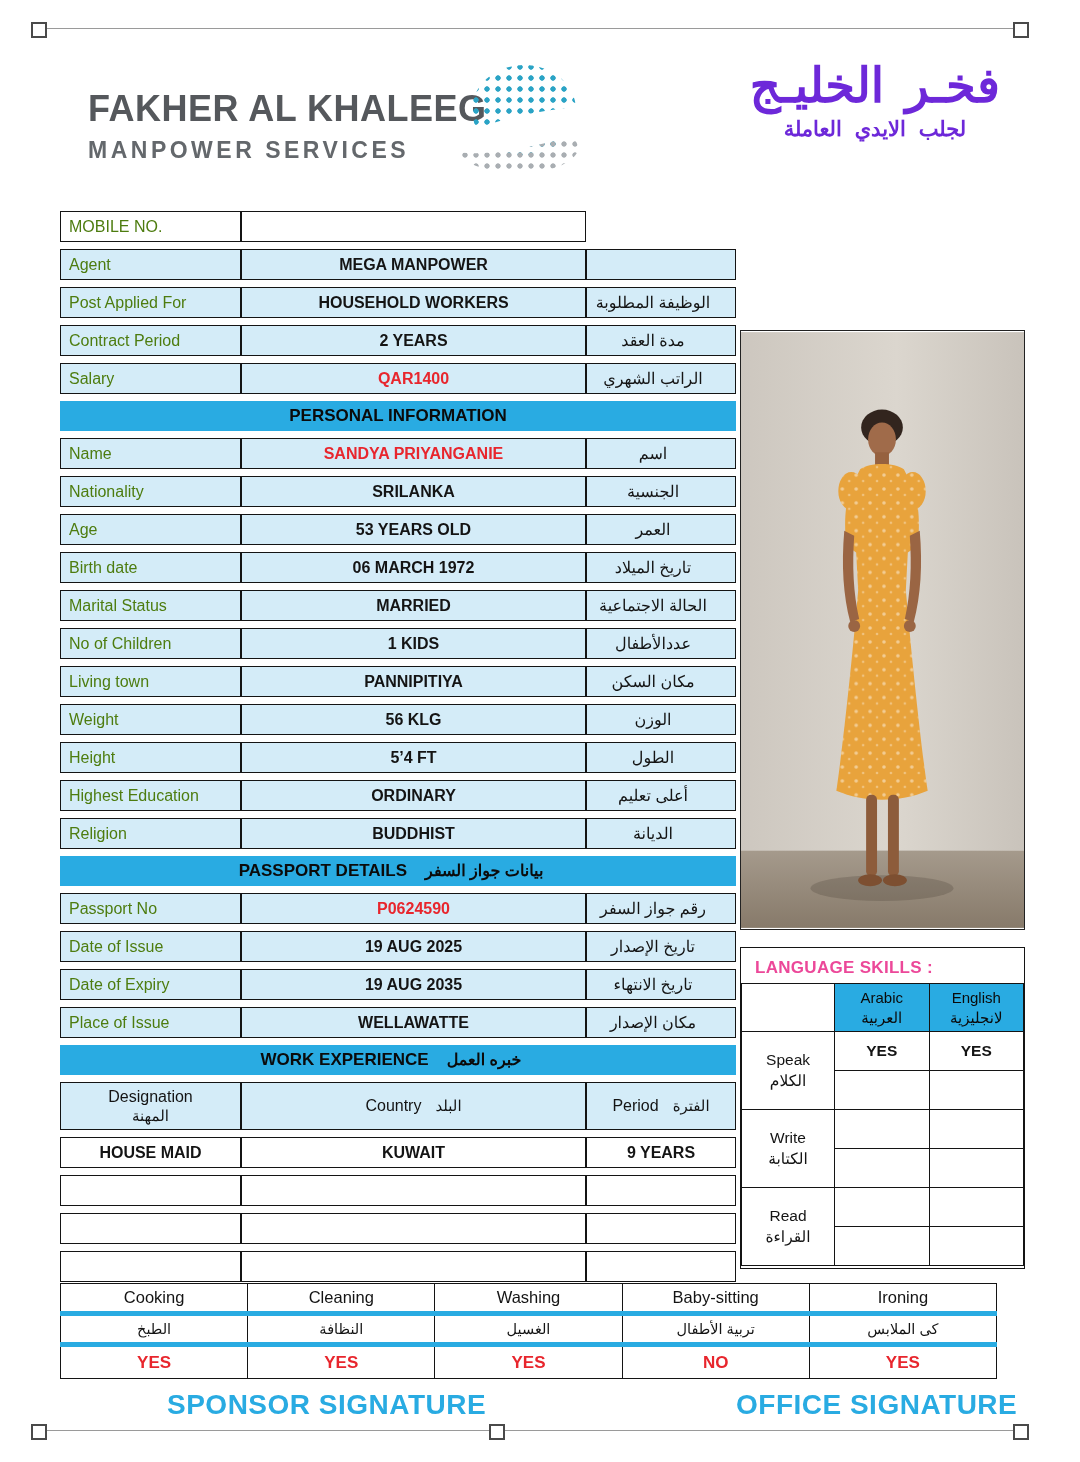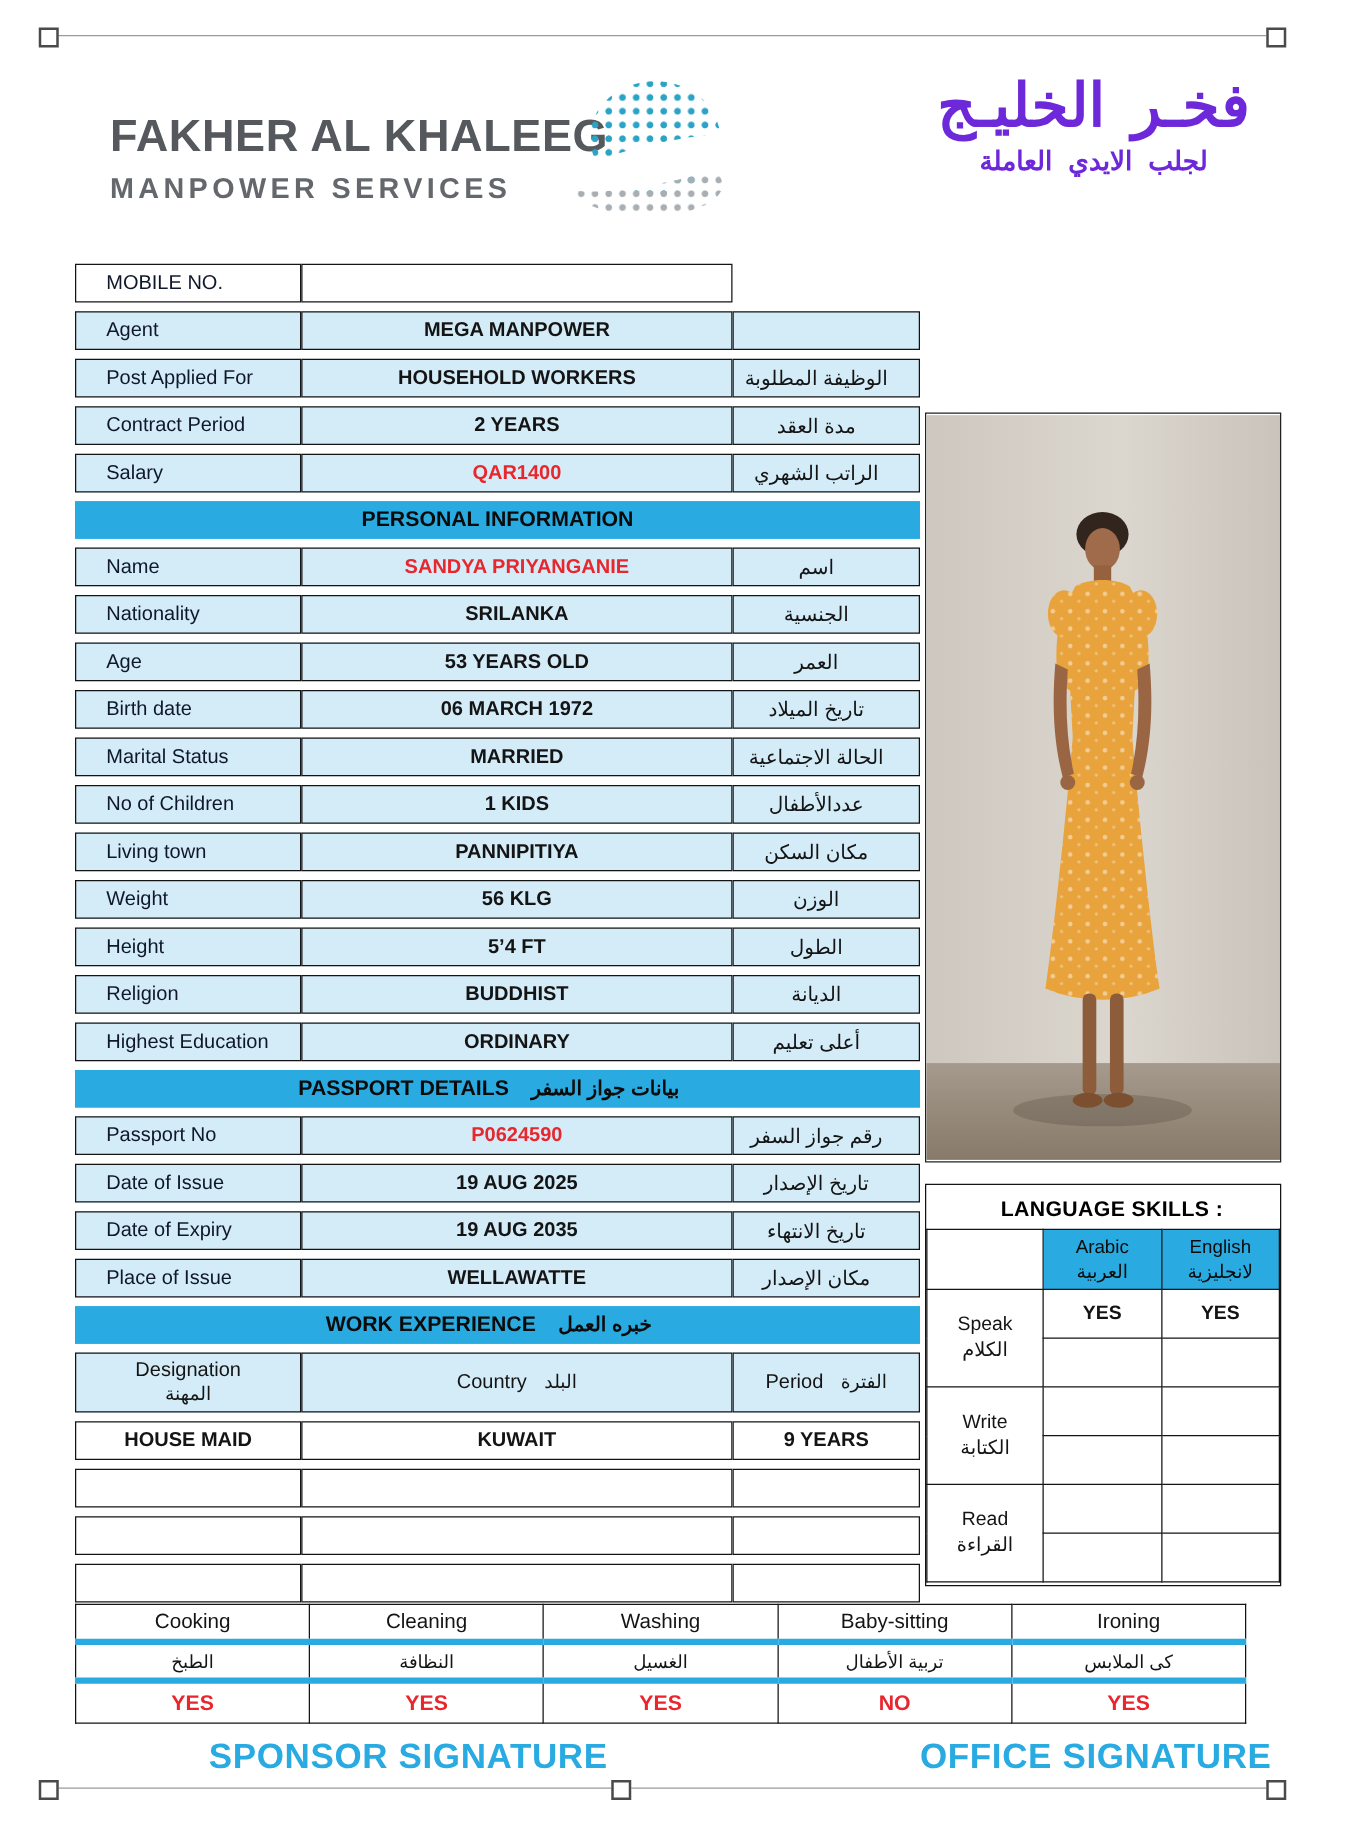--- a/index.html
+++ b/index.html
@@ -26,21 +26,21 @@
 
   .brand-ar { position:absolute; right:80px; top:58px; text-align:center; color:#6d28d9; direction:rtl; }
   .brand-ar-1 { font-size:48px; font-weight:700; line-height:1.15; word-spacing:8px; }
   .brand-ar-2 { font-size:21px; font-weight:700; margin-top:4px; word-spacing:7px; letter-spacing:1px; }
 
   
   .main-table { position:absolute; left:60px; top:204px; width:676px; border-collapse:separate;
                 border-spacing:0 7px; table-layout:fixed; }
   .main-table td { border:1px solid #141414; background:#d4ecf8; height:31px; padding:0 6px;
                    box-sizing:border-box; font-size:16px; overflow:hidden; white-space:nowrap; }
-  .main-table td.lbl { text-align:left; padding-left:24px; color:#0f172a; }
+  .main-table td.lbl { text-align:left; padding-left:8px; color:#4d7c0f; }
   .main-table td.val { text-align:center; font-weight:700; }
   .main-table td.ar  { text-align:center; padding-right:22px; font-size:16px; direction:rtl; }
   .main-table td.wbg { background:#ffffff; }
   .main-table td.ghost { background:transparent; border:none; }
   .main-table td.band { background:#29abe2; border:1px solid #29abe2; text-align:center;
                         font-weight:700; font-size:17px; color:#0b0b0b; height:30px; }
   .band .band-ar { font-size:16px; margin-right:14px; }
   .band .band-gap { display:inline-block; width:18px; }
   .main-table td.wh { background:#d4ecf8; text-align:center; font-weight:400; height:48px;
                       font-size:16px; line-height:1.25; white-space:normal; }
@@ -50,21 +50,21 @@
   .red { color:#e8262d; }
 
   
   .photo { position:absolute; left:740px; top:330px; width:285px; height:600px;
            border:1px solid #222; box-sizing:border-box; }
   .photo svg { display:block; width:100%; height:100%; }
 
   
   .lang-box { position:absolute; left:740px; top:947px; width:285px; height:322px;
               border:1px solid #141414; box-sizing:border-box; background:#fff; }
-  .lang-title { font-size:17px; font-weight:600; color:#000000; margin:10px 0 2px 14px; letter-spacing:.3px;text-align:center; }
+  .lang-title { font-size:17px; font-weight:600; color:#ec4899; margin:10px 0 2px 14px; letter-spacing:.3px; }
   .lang-table { width:100%; border-collapse:collapse; table-layout:fixed; margin-top:5px; }
   .lang-table th, .lang-table td { border:1px solid #141414; }
   .lt-corner { background:#fff; }
   .lt-head { background:#29abe2; font-weight:400; font-size:15px; line-height:1.3;
              text-align:center; padding:4px 0; color:#0b0b0b;margin-left:20px; }
   .lt-label { text-align:center; font-size:15.5px; line-height:1.35; background:#fff; padding:4px 0; }
   .lt-val { text-align:center; font-weight:700; font-size:15.5px; height:36px; background:#fff; }
 
   
   .skills-table { position:absolute; left:60px; top:1283px; width:937px; border-collapse:collapse;
@@ -185,28 +185,28 @@
         <td class="lbl">Weight</td>
         <td class="val">56 KLG</td>
         <td class="ar">الوزن</td>
       </tr>
       <tr>
         <td class="lbl">Height</td>
         <td class="val">5’4  FT</td>
         <td class="ar">الطول</td>
       </tr>
       <tr>
+        <td class="lbl">Highest Education</td>
+        <td class="val">ORDINARY</td>
+        <td class="ar">أعلى تعليم</td>
+      </tr>
+      <tr>
         <td class="lbl">Religion</td>
         <td class="val">BUDDHIST</td>
         <td class="ar">الديانة</td>
-      </tr>
-      <tr>
-        <td class="lbl">Highest Education</td>
-        <td class="val">ORDINARY</td>
-        <td class="ar">أعلى تعليم</td>
       </tr>
 
       <tr>
         <td colspan="3" class="band">
           <span>PASSPORT DETAILS</span><span class="band-gap"></span><span class="band-ar">بيانات جواز السفر</span>
         </td>
       </tr>
 
       <tr>
         <td class="lbl">Passport No</td>

